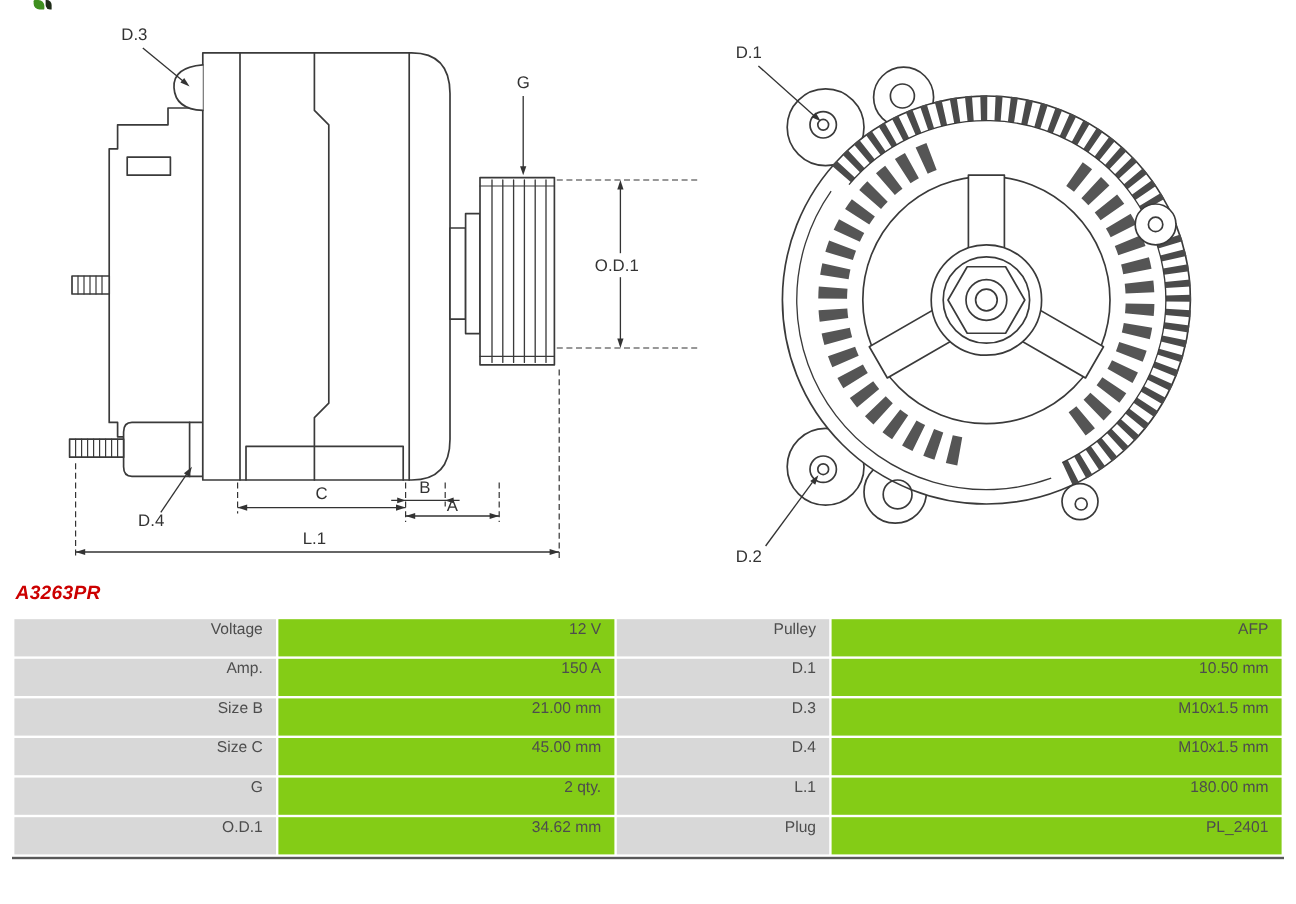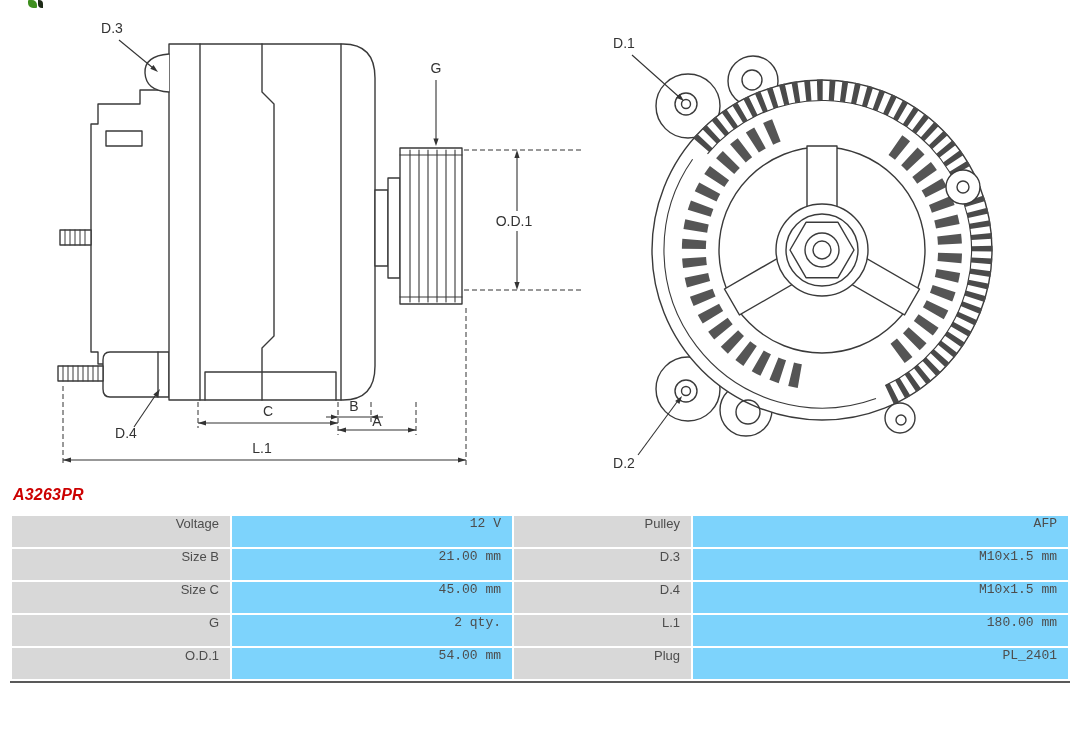--- a/index.html
+++ b/index.html
@@ -21,21 +21,21 @@
     border-collapse:separate; border-spacing:2px;
     border-bottom:2px solid #595959;
     table-layout:fixed;
   }
   table.specs td {
     height:31px; font-size:13px; vertical-align:middle;
     text-align:right; padding:0 11px 16px 6px; color:#4d4d4d;
     white-space:nowrap; overflow:hidden;
   }
   td.label { background:#d8d8d8; }
-  td.value { background:#7dd3fc;font-family:Liberation Mono, monospace; }
+  td.value { background:#84cc16; }
   svg text { font-family:"Liberation Sans", sans-serif; }
 </style>
 </head>
 <body>
 
 <div class="logo-mark">
   <span class="lm-g"></span>
   <span class="lm-d"></span>
 </div>
 
@@ -186,37 +186,43 @@
       <col style="width:375px">
   </colgroup>
   <tbody id="spec-body">
       <tr>
         <td class="label">Voltage</td>
         <td class="value">12 V</td>
         <td class="label">Pulley</td>
         <td class="value">AFP</td>
       </tr>
       <tr>
+        <td class="label">Amp.</td>
+        <td class="value">150 A</td>
+        <td class="label">D.1</td>
+        <td class="value">10.50 mm</td>
+      </tr>
+      <tr>
         <td class="label">Size B</td>
         <td class="value">21.00 mm</td>
         <td class="label">D.3</td>
         <td class="value">M10x1.5 mm</td>
       </tr>
       <tr>
         <td class="label">Size C</td>
         <td class="value">45.00 mm</td>
         <td class="label">D.4</td>
         <td class="value">M10x1.5 mm</td>
       </tr>
       <tr>
         <td class="label">G</td>
         <td class="value">2 qty.</td>
         <td class="label">L.1</td>
         <td class="value">180.00 mm</td>
       </tr>
       <tr>
         <td class="label">O.D.1</td>
-        <td class="value">54.00 mm</td>
+        <td class="value">34.62 mm</td>
         <td class="label">Plug</td>
         <td class="value">PL_2401</td>
       </tr>
     </tbody>
 </table>
 
 </body></html>

